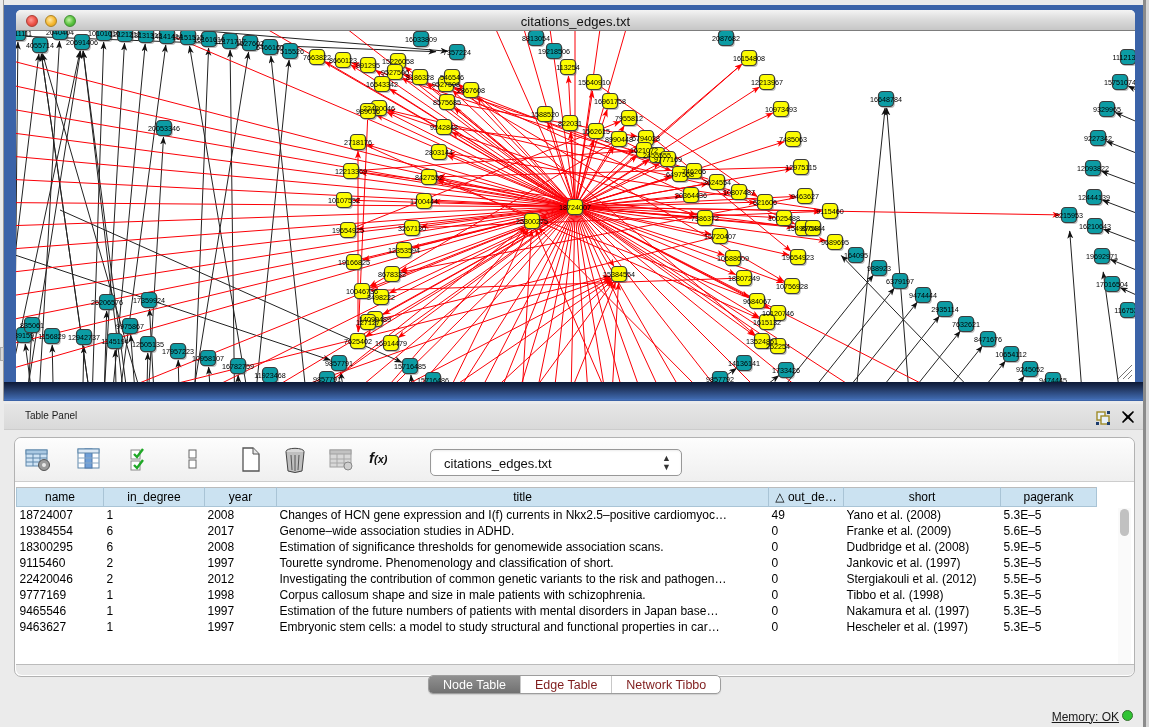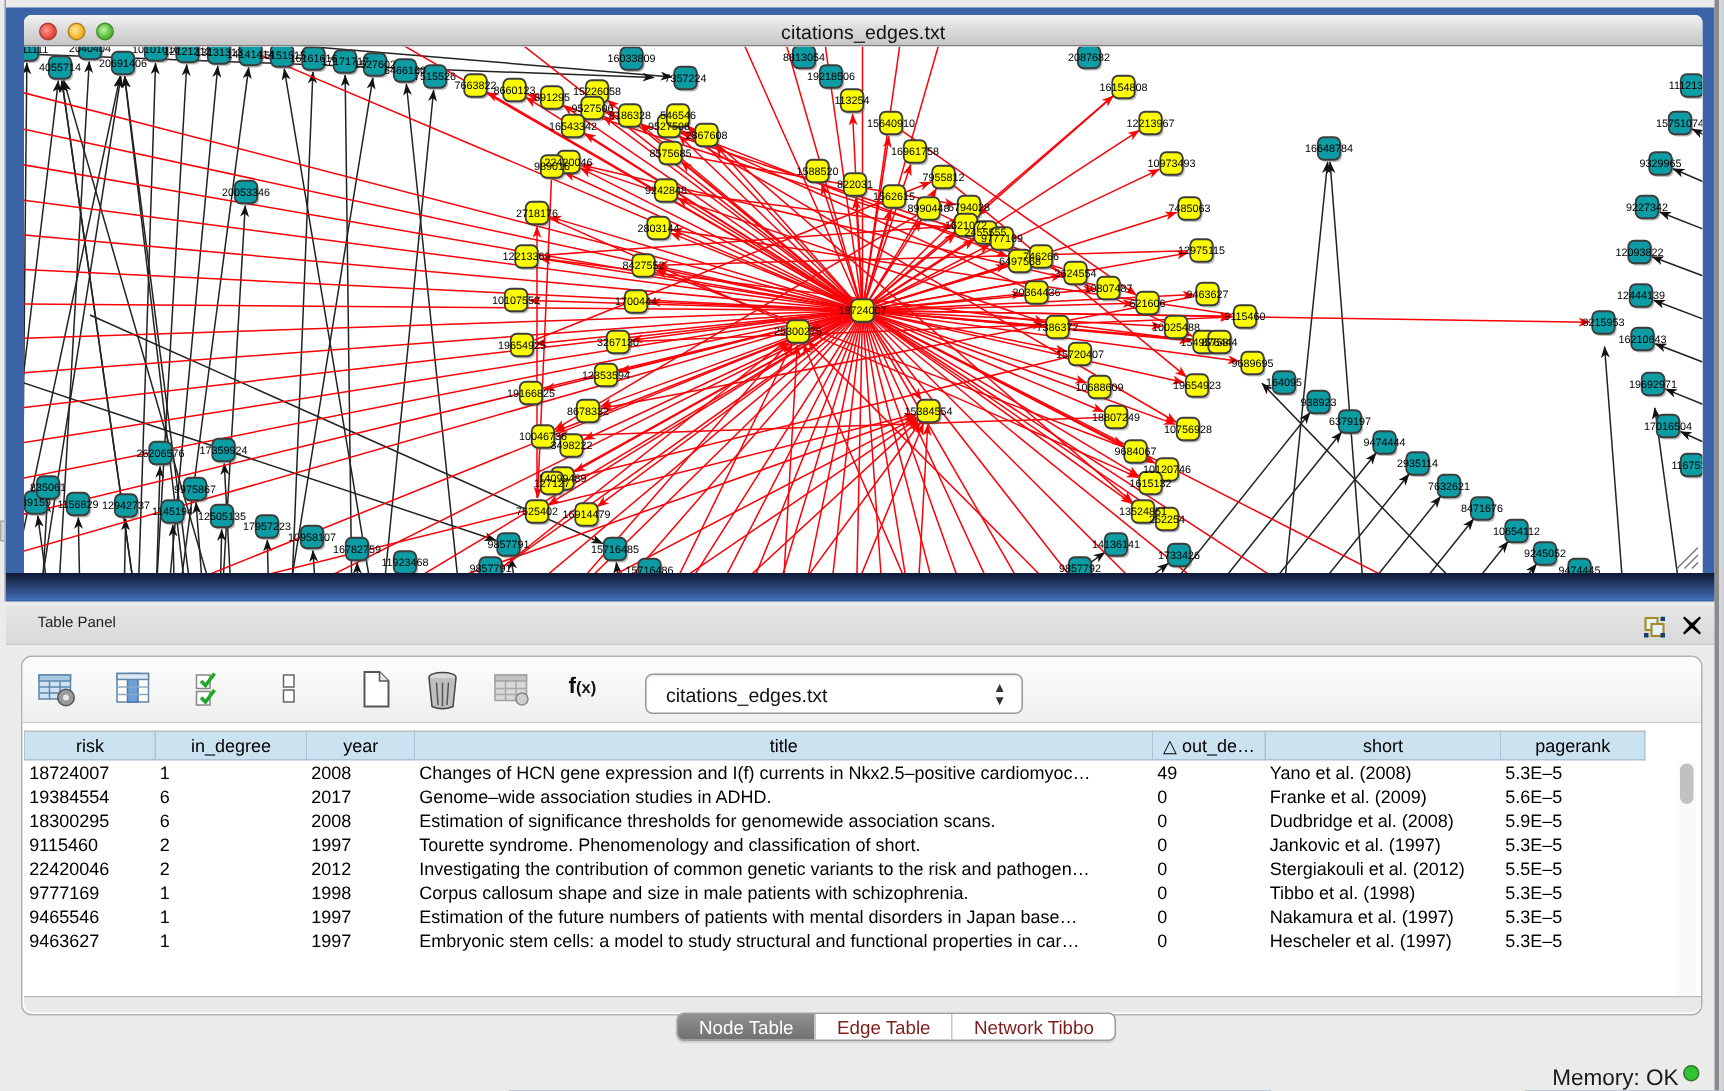--- a/index.html
+++ b/index.html
@@ -44,26 +44,26 @@
   table.grid th { background:#cbe2f1; border:1px solid #a9c4d6; border-top:1px solid #bbb;
     font-weight:normal; height:19px; font-size:12px; padding:0; overflow:hidden; white-space:nowrap; }
   table.grid td { height:16px; padding:0 0 0 3px; overflow:hidden; white-space:nowrap; }
   .vscroll { position:absolute; right:3px; top:70px; width:13px; height:156px; background:#fafafa; }
   .vthumb { position:absolute; right:5px; top:71px; width:9px; height:27px; background:#c1c1c1; border-radius:5px; }
   .panelfoot { position:absolute; left:1px; bottom:1px; width:1118px; height:11px;
     background:#e9e9e9; border-top:1px solid #bbb; border-radius:0 0 6px 6px; }
 
   .tabs { position:absolute; left:428px; top:675px; height:19px; display:flex;
     border:1px solid #9d9d9d; border-radius:5px; overflow:hidden; background:#fff;
-    box-shadow:0 1px 1px rgba(0,0,0,0.12);margin-left:23px; }
+    box-shadow:0 1px 1px rgba(0,0,0,0.12); }
   .tabs .seg { font-size:12.5px; padding:2px 14px 0 14px; color:#7f1d1d; height:19px; }
   .tabs .seg.sel { background:linear-gradient(#909090,#6d6d6d); color:#fff; }
   .tabs .sep { width:1px; background:#c8c8c8; }
   .status { position:absolute; left:0; top:700px; width:1149px; height:27px; }
-  .mem { position:absolute; right:30px; top:9.5px; font-size:15px; color:#1a1a1a; }
+  .mem { position:absolute; right:30px; top:9.5px; font-size:12px; color:#1a1a1a;text-decoration:underline; }
   .dot { position:absolute; right:16px; top:10px; width:11px; height:11px; border-radius:50%;
     background:#30c433; border:1px solid #36722f; }
 
   .icons svg { position:absolute; top:9px; }
 </style>
 </head>
 <body>
   <div class="desktop"></div>
   <div class="underband"></div>
   <div class="leftline"></div>
@@ -799,40 +799,40 @@
       </svg>
       <svg style="left:314px" width="26" height="26" viewBox="0 0 26 26">
         <rect x="1" y="3" width="21" height="17" fill="#d8d8d8" stroke="#a0a0a0"></rect>
         <rect x="1" y="3" width="21" height="4" fill="#c2c2c2" stroke="#a0a0a0"></rect>
         <line x1="8" y1="7" x2="8" y2="20" stroke="#a8a8a8"></line>
         <line x1="15" y1="7" x2="15" y2="20" stroke="#a8a8a8"></line>
         <line x1="1" y1="12" x2="22" y2="12" stroke="#a8a8a8"></line>
         <line x1="1" y1="16" x2="22" y2="16" stroke="#a8a8a8"></line>
         <circle cx="19" cy="19" r="4" fill="#cfcfcf" stroke="#888"></circle>
       </svg>
-      <div style="position:absolute;left:364px;top:11px;font-size:15px;font-weight:bold;color:#111">f<span style="font-size:11px">(x)</span></div>
+      <div style="position:absolute;left:354px;top:11px;font-size:15px;font-style:italic;font-weight:bold;color:#111">f<span style="font-size:11px">(x)</span></div>
       <div class="combo">
         <div class="txt">citations_edges.txt</div>
         <div class="arr">▲<br>▼</div>
       </div>
     </div>
 
     <table class="grid">
       <colgroup>
         <col style="width:87px">
         <col style="width:101px">
         <col style="width:72px">
         <col style="width:492px">
         <col style="width:75px">
         <col style="width:157px">
         <col style="width:96px">
       </colgroup>
       <tbody>
         <tr>
-        <th>risk</th>
+        <th>name</th>
           <th>in_degree</th>
           <th>year</th>
           <th>title</th>
         <th>△ out_de…</th>
           <th>short</th>
           <th>pagerank</th>
       </tr>
       <tr>
           <td>18724007</td>
           <td>1</td>

